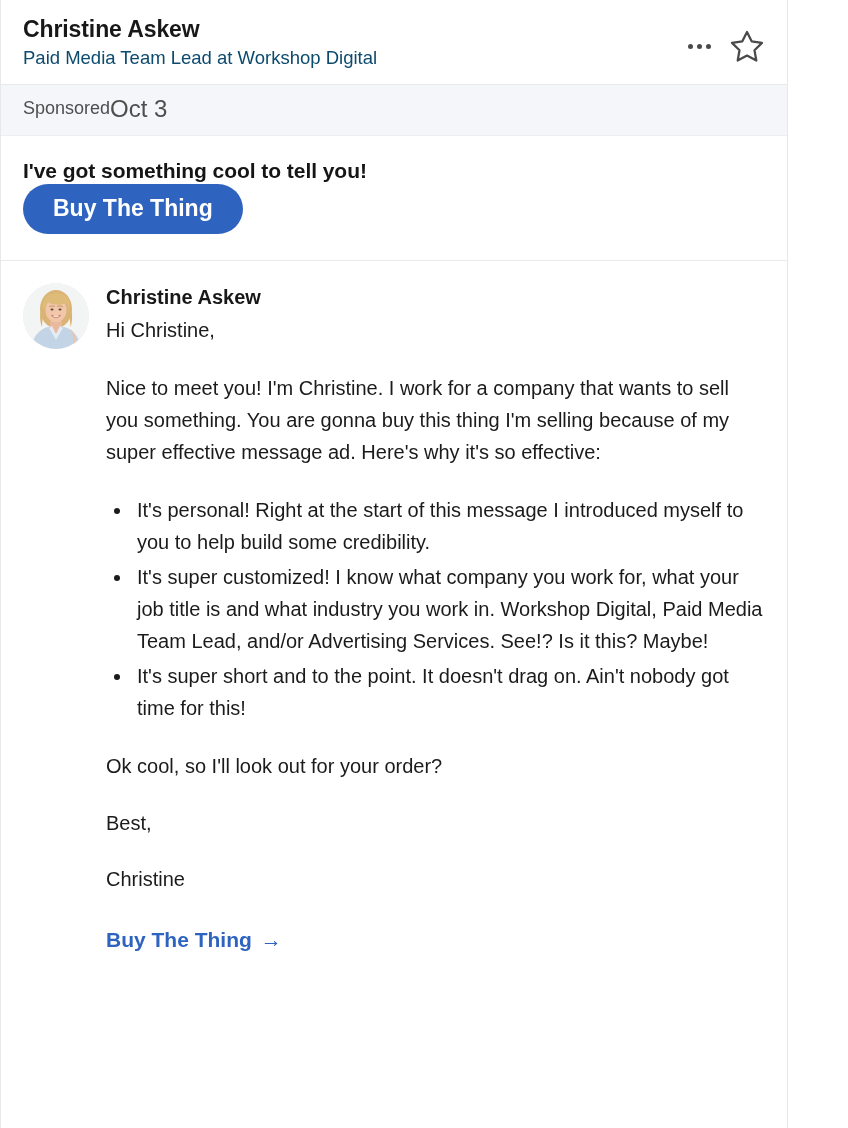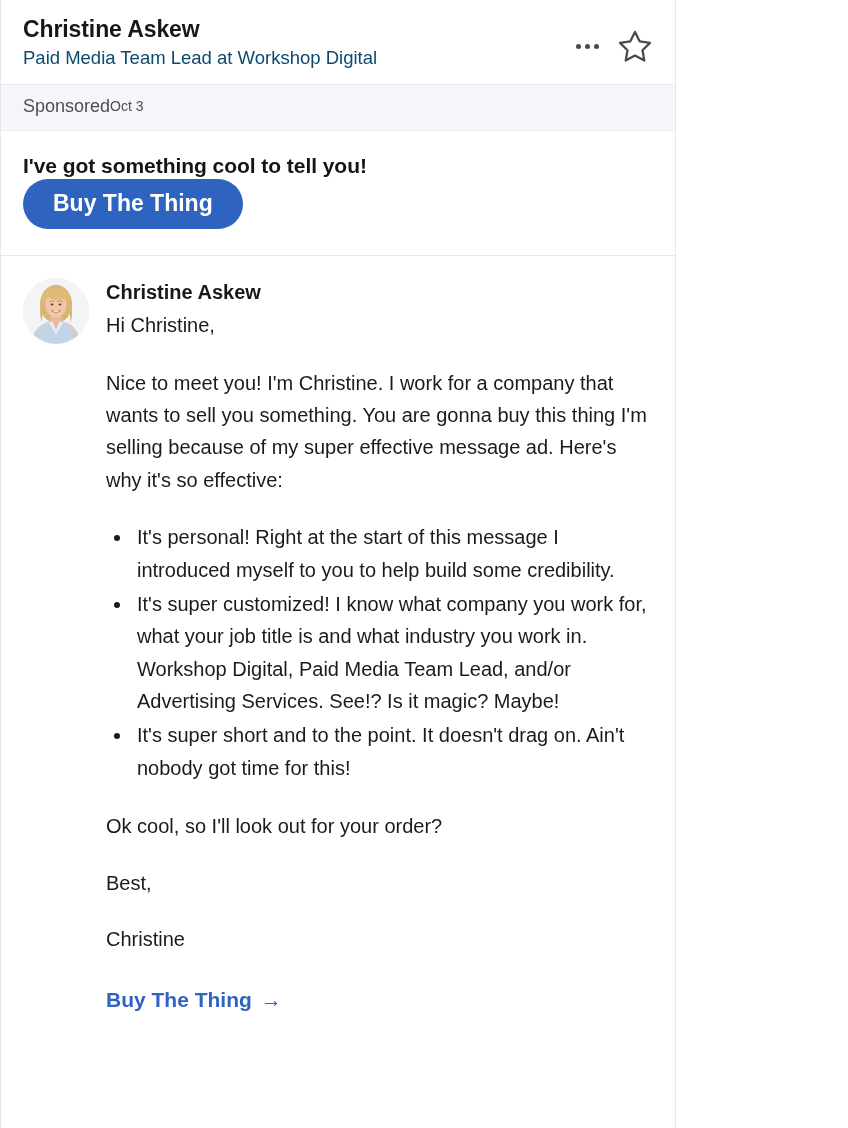--- a/index.html
+++ b/index.html
@@ -12,21 +12,21 @@
   body {
     width: 848px;
     height: 1128px;
     overflow: hidden;
     font-family: "Liberation Sans", sans-serif;
     color: #1d1d1d;
     -webkit-font-smoothing: antialiased;
   }
 
   .message-card {
-    width: 676px;
+    width: 788px;
     height: 1128px;
     background: #ffffff;
     border-left: 1px solid #e6e8ea;
     border-right: 1px solid #e6e8ea;
     display: flex;
     flex-direction: column;
   }
 
   
   .msg-header {
@@ -85,21 +85,21 @@
     display: flex;
     align-items: center;
     justify-content: flex-start;
     min-height: 46px;
   }
   .sponsored-label {
     font-size: 18px;
     color: #4e4e4e;
   }
   .sponsored-date {
-    font-size: 14px;
+    font-size: 24px;
     color: #4e4e4e;
   }
 
   
   .promo-block {
     padding: 22px 22px 26px 22px;
     border-bottom: 1px solid #e9eaec;
   }
   .promo-headline {
     font-size: 21px;
@@ -267,21 +267,21 @@
         </svg>
       </div>
 
       <div class="msg-col">
         <div class="msg-sender">Christine Askew</div>
         <div class="msg-text">
           <p class="msg-greeting">Hi Christine,</p>
           <p>Nice to meet you! I'm Christine. I work for a company that wants to sell you something. You are gonna buy this thing I'm selling because of my super effective message ad. Here's why it's so effective:</p>
           <ul>
             <li>It's personal! Right at the start of this message I introduced myself to you to help build some credibility.</li>
-            <li>It's super customized! I know what company you work for, what your job title is and what industry you work in. Workshop Digital, Paid Media Team Lead, and/or Advertising Services. See!? Is it magic? Maybe!</li>
+            <li>It's super customized! I know what company you work for, what your job title is and what industry you work in. Workshop Digital, Paid Media Team Lead, and/or Advertising Services. See!? Is it this? Maybe!</li>
             <li>It's super short and to the point. It doesn't drag on. Ain't nobody got time for this!</li>
           </ul>
           <p>Ok cool, so I'll look out for your order?</p>
           <div class="sig-block">
             <p class="sig-line">Best,</p>
             <p class="sig-line">Christine</p>
           </div>
           <a class="cta-link" href="#">
             <span>Buy The Thing</span>
             <span class="arrow-icon">→</span>

